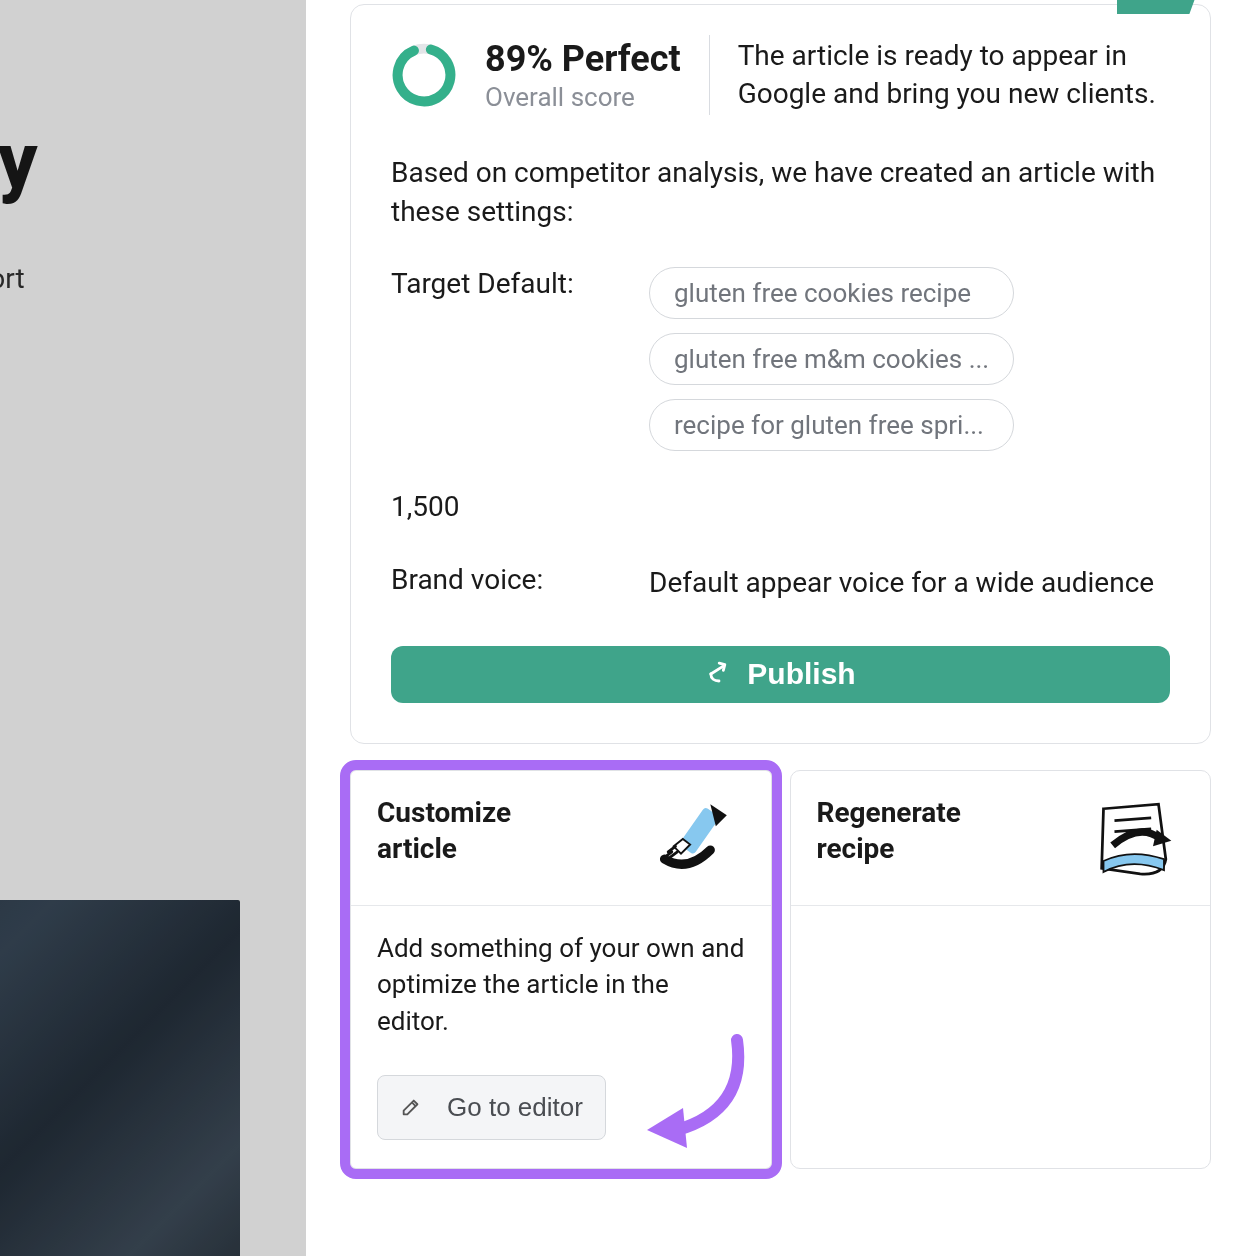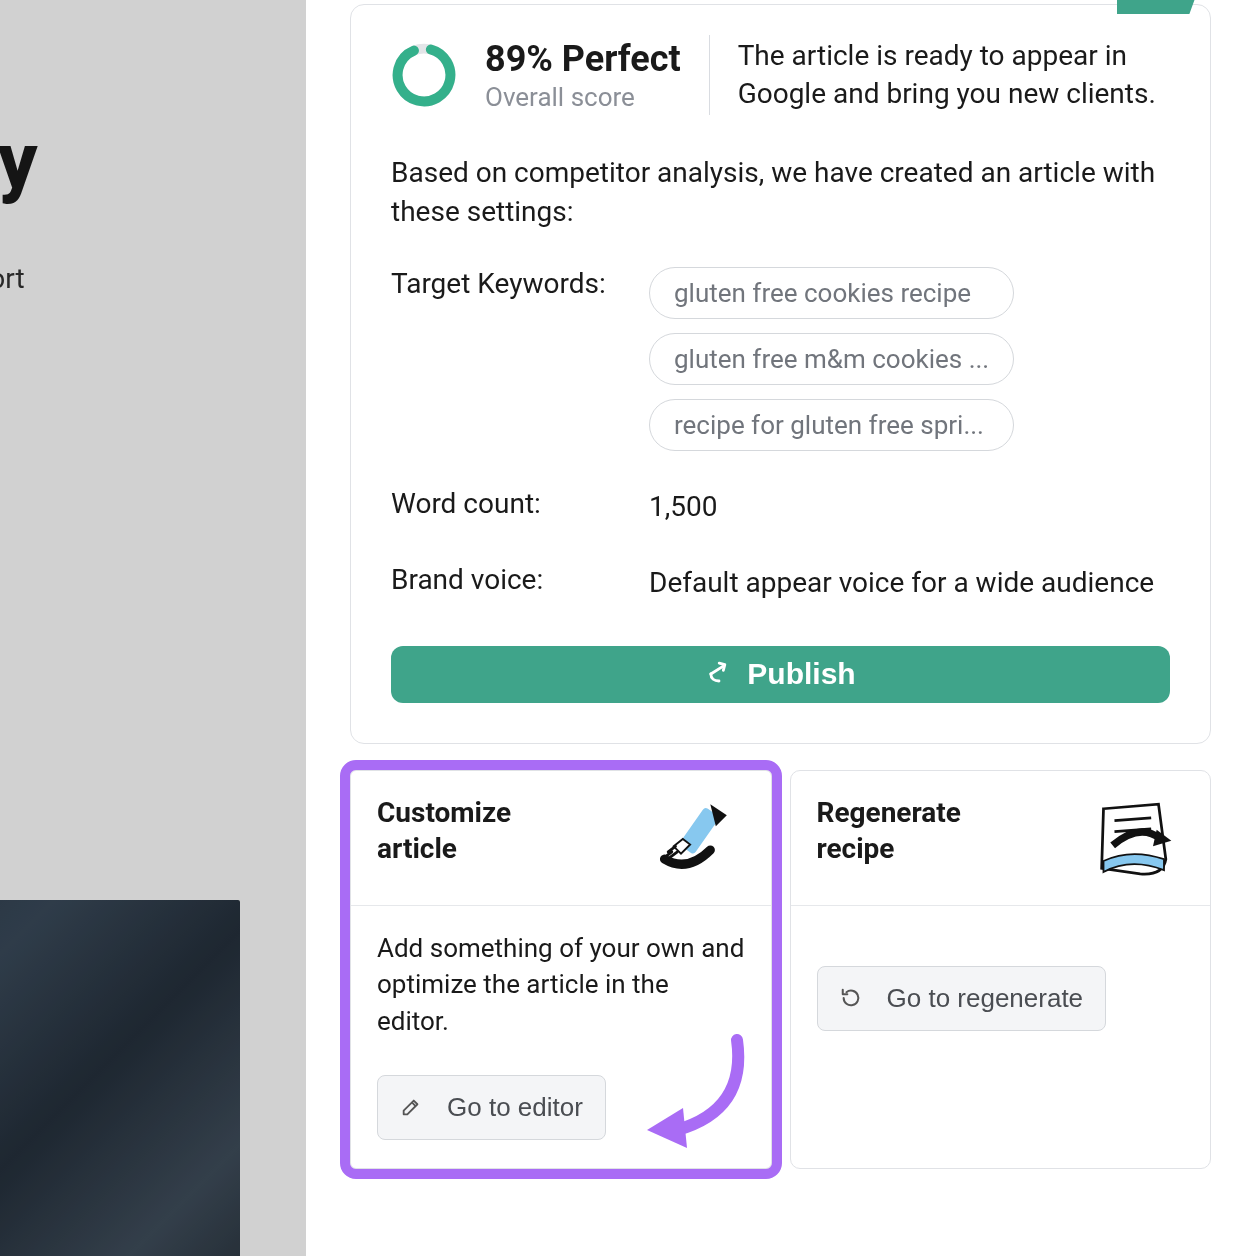--- a/index.html
+++ b/index.html
@@ -304,30 +304,29 @@
           <div class="score-title">89% Perfect</div>
           <div class="score-sub">Overall score</div>
         </div>
         <div class="score-divider"></div>
         <div class="score-desc">The article is ready to appear in Google and bring you new clients.</div>
       </div>
 
       <div class="competitor-line">Based on competitor analysis, we have created an article with these settings:</div>
 
       <div class="kv-row">
-        <div class="kv-label">Target Keywords:</div>
+        <div class="kv-label">Target Default:</div>
         <div class="pill-wrap">
           <span class="pill">gluten free cookies recipe</span>
           <span class="pill">gluten free m&amp;m cookies ...</span>
           <span class="pill">recipe for gluten free spri...</span>
         </div>
       </div>
 
       <div class="kv-row">
-        <div class="kv-label">Word count:</div>
         <div class="kv-value">1,500</div>
       </div>
 
       <div class="kv-row">
         <div class="kv-label">Brand voice:</div>
         <div class="kv-value">Default appear voice for a wide audience</div>
       </div>
 
       <button class="publish-btn">
         <svg viewBox="0 0 24 24" fill="none">
@@ -381,25 +380,18 @@
             <path d="M30 15 L90 10 L98 70 Q95 88 70 86 L28 80 Z" fill="#fff" stroke="#111" stroke-width="3"></path>
             <line x1="42" y1="28" x2="82" y2="25" stroke="#111" stroke-width="3"></line>
             <line x1="42" y1="40" x2="82" y2="37" stroke="#111" stroke-width="3"></line>
             <path d="M30 72 Q60 58 96 70 L96 82 Q60 68 30 84 Z" fill="#87c8ef" stroke="#111" stroke-width="2"></path>
             <path d="M40 55 Q70 30 92 48" stroke="#111" stroke-width="8" fill="none"></path>
             <polygon points="88,38 104,50 84,56" fill="#111"></polygon>
           </svg>
         </div>
       </div>
       <div class="ac-body">
-        <button class="ac-btn">
-          <svg viewBox="0 0 24 24" fill="none">
-            <path d="M4 12a8 8 0 1 0 3-6.3" stroke="#555" stroke-width="2.2" stroke-linecap="round"></path>
-            <polyline points="3,3 3,8 8,8" stroke="#555" stroke-width="2.2" fill="none" stroke-linecap="round" stroke-linejoin="round"></polyline>
-          </svg>
-          <span>Go to regenerate</span>
-        </button>
       </div>
     </div>
 
   </div>
 
 </div>
 
 </body></html>

